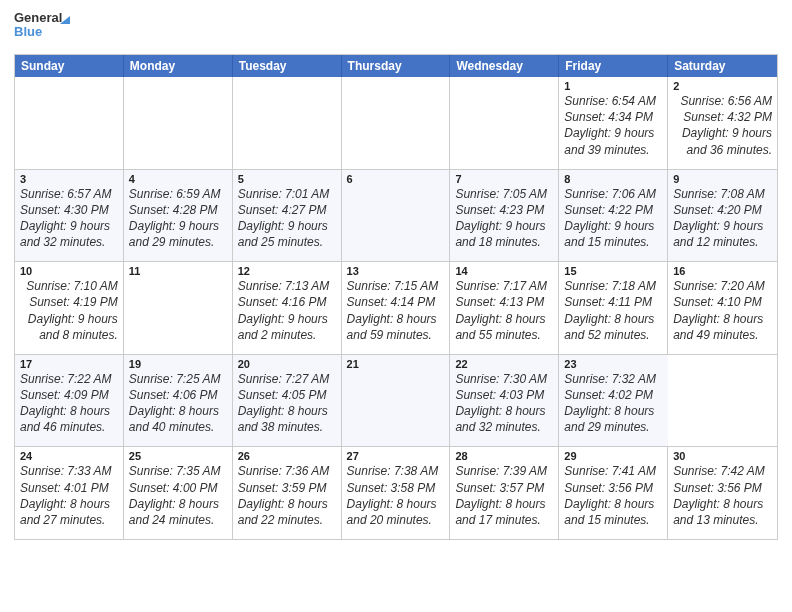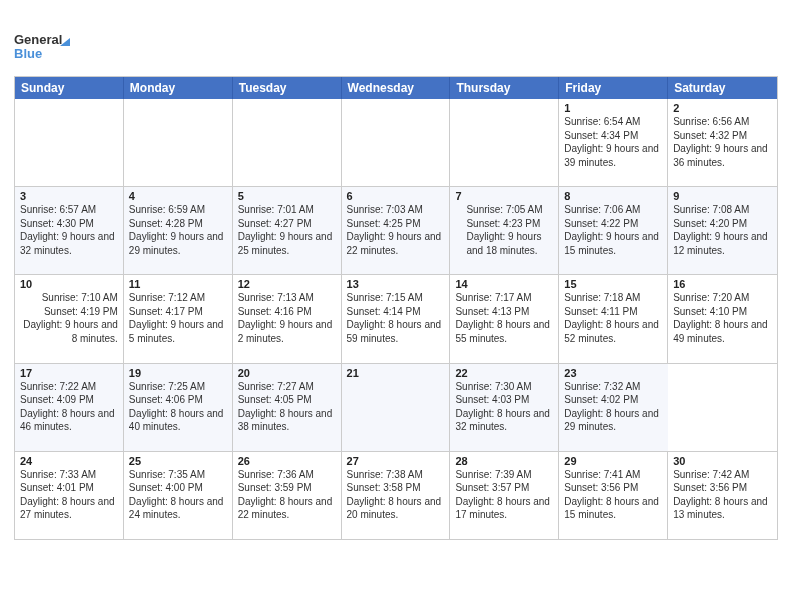--- a/index.html
+++ b/index.html
@@ -6,21 +6,21 @@
     body {
       font-family: Arial, sans-serif;
       background: #fff;
       width: 792px;
       height: 612px;
       overflow: hidden;
     }
     .page {
       width: 792px;
       height: 548px;
-      padding: 28px 14px 8px 14px;
+      padding: 6px 14px 8px 14px;
       display: flex;
       flex-direction: column;
     }
     .header {
       display: flex;
       justify-content: space-between;
       align-items: flex-start;
       margin-bottom: 8px;
     }
     .logo {
@@ -90,23 +90,24 @@
     .cal-cell.empty { background: #fff; }
     .cal-row:nth-child(even) .cal-cell.empty { background: #f5f7fc; }
     .day-num {
       font-size: 11px;
       font-weight: bold;
       color: #222;
       display: block;
       margin-bottom: 1px;
     }
     .cell-text {
-      font-size: 10px;
+      font-size: 12px;
       color: #333;
       line-height: 1.35;
+      font-style: italic;
     }
   </style>
 </head>
 <body>
 
 <div class="page">
   <div class="header">
     <div class="logo">
   <svg width="60" height="40" viewBox="0 0 60 40">
     <text x="0" y="16" font-size="13" font-weight="bold" fill="#333" font-family="Arial">General</text>
@@ -118,41 +119,41 @@
       <div class="main-title"></div>
       <div class="subtitle"></div>
     </div>
   </div>
 
   <div class="calendar">
     <div class="cal-header-row">
     <div class="cal-header-cell">Sunday</div>
         <div class="cal-header-cell">Monday</div>
         <div class="cal-header-cell">Tuesday</div>
+        <div class="cal-header-cell">Thursday</div>
         <div class="cal-header-cell">Wednesday</div>
-        <div class="cal-header-cell">Thursday</div>
         <div class="cal-header-cell">Friday</div>
         <div class="cal-header-cell">Saturday</div>
       </div>
     <div class="cal-body">
     <div class="cal-row">
           <div class="cal-cell empty"></div>
           <div class="cal-cell empty"></div>
           <div class="cal-cell empty"></div>
           <div class="cal-cell empty"></div>
           <div class="cal-cell empty"></div>
           <div class="cal-cell">
             <span class="day-num">1</span>
             <div class="cell-text" style="white-space: pre-line;">Sunrise: 6:54 AM
 Sunset: 4:34 PM
 Daylight: 9 hours and 39 minutes.</div>
           </div>
           <div class="cal-cell">
             <span class="day-num">2</span>
-            <div class="cell-text" style="white-space: pre-line;">Sunrise: 6:56 AM
+            <div class="cell-text" style="white-space: pre-line; text-align: right;">Sunrise: 6:56 AM
 Sunset: 4:32 PM
 Daylight: 9 hours and 36 minutes.</div>
           </div>
         </div>
         <div class="cal-row">
           <div class="cal-cell">
             <span class="day-num">3</span>
             <div class="cell-text" style="white-space: pre-line;">Sunrise: 6:57 AM
 Sunset: 4:30 PM
 Daylight: 9 hours and 32 minutes.</div>
@@ -164,27 +165,24 @@
 Daylight: 9 hours and 29 minutes.</div>
           </div>
           <div class="cal-cell">
             <span class="day-num">5</span>
             <div class="cell-text" style="white-space: pre-line;">Sunrise: 7:01 AM
 Sunset: 4:27 PM
 Daylight: 9 hours and 25 minutes.</div>
           </div>
           <div class="cal-cell">
             <span class="day-num">6</span>
-            <div class="cell-text" style="white-space: pre-line;">Sunrise: 7:03 AM
-Sunset: 4:25 PM
-Daylight: 9 hours and 22 minutes.</div>
           </div>
           <div class="cal-cell">
             <span class="day-num">7</span>
-            <div class="cell-text" style="white-space: pre-line; margin-left: 11px;">Sunrise: 7:05 AM
+            <div class="cell-text" style="white-space: pre-line;">Sunrise: 7:05 AM
 Sunset: 4:23 PM
 Daylight: 9 hours and 18 minutes.</div>
           </div>
           <div class="cal-cell">
             <span class="day-num">8</span>
             <div class="cell-text" style="white-space: pre-line;">Sunrise: 7:06 AM
 Sunset: 4:22 PM
 Daylight: 9 hours and 15 minutes.</div>
           </div>
           <div class="cal-cell">
@@ -196,23 +194,20 @@
         </div>
         <div class="cal-row">
           <div class="cal-cell">
             <span class="day-num">10</span>
             <div class="cell-text" style="white-space: pre-line; text-align: right;">Sunrise: 7:10 AM
 Sunset: 4:19 PM
 Daylight: 9 hours and 8 minutes.</div>
           </div>
           <div class="cal-cell">
             <span class="day-num">11</span>
-            <div class="cell-text" style="white-space: pre-line;">Sunrise: 7:12 AM
-Sunset: 4:17 PM
-Daylight: 9 hours and 5 minutes.</div>
           </div>
           <div class="cal-cell">
             <span class="day-num">12</span>
             <div class="cell-text" style="white-space: pre-line;">Sunrise: 7:13 AM
 Sunset: 4:16 PM
 Daylight: 9 hours and 2 minutes.</div>
           </div>
           <div class="cal-cell">
             <span class="day-num">13</span>
             <div class="cell-text" style="white-space: pre-line;">Sunrise: 7:15 AM

